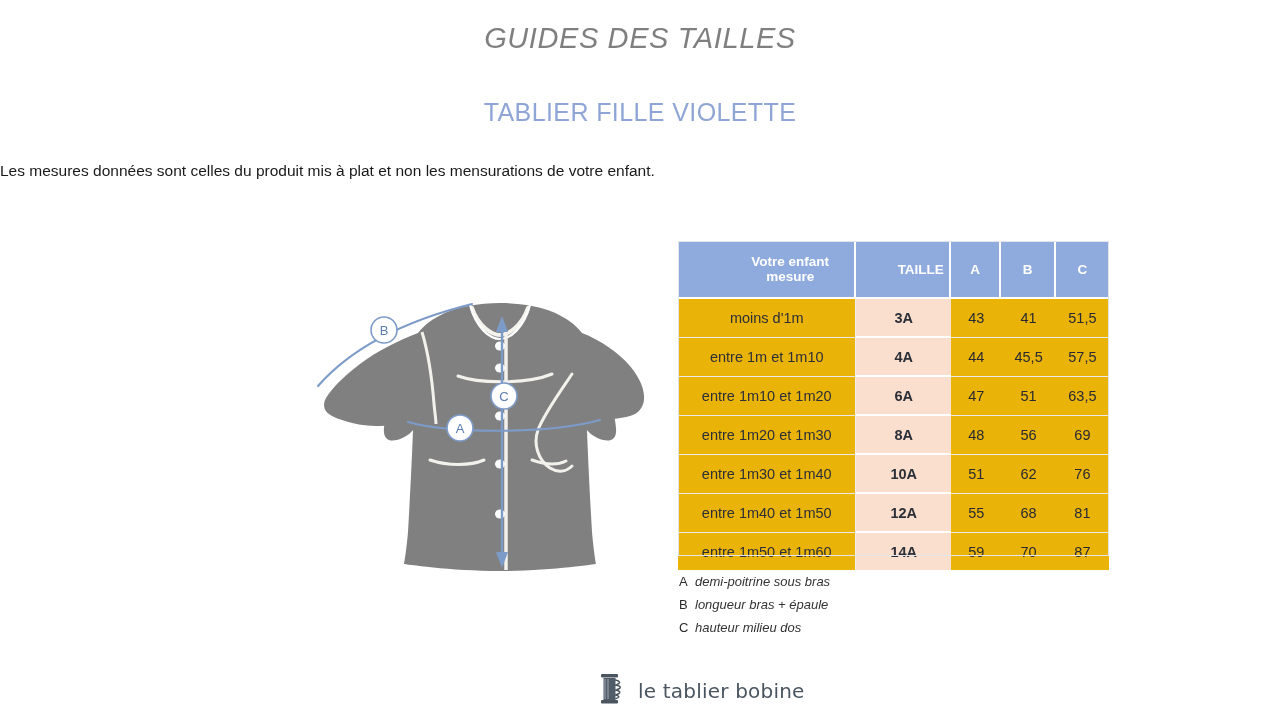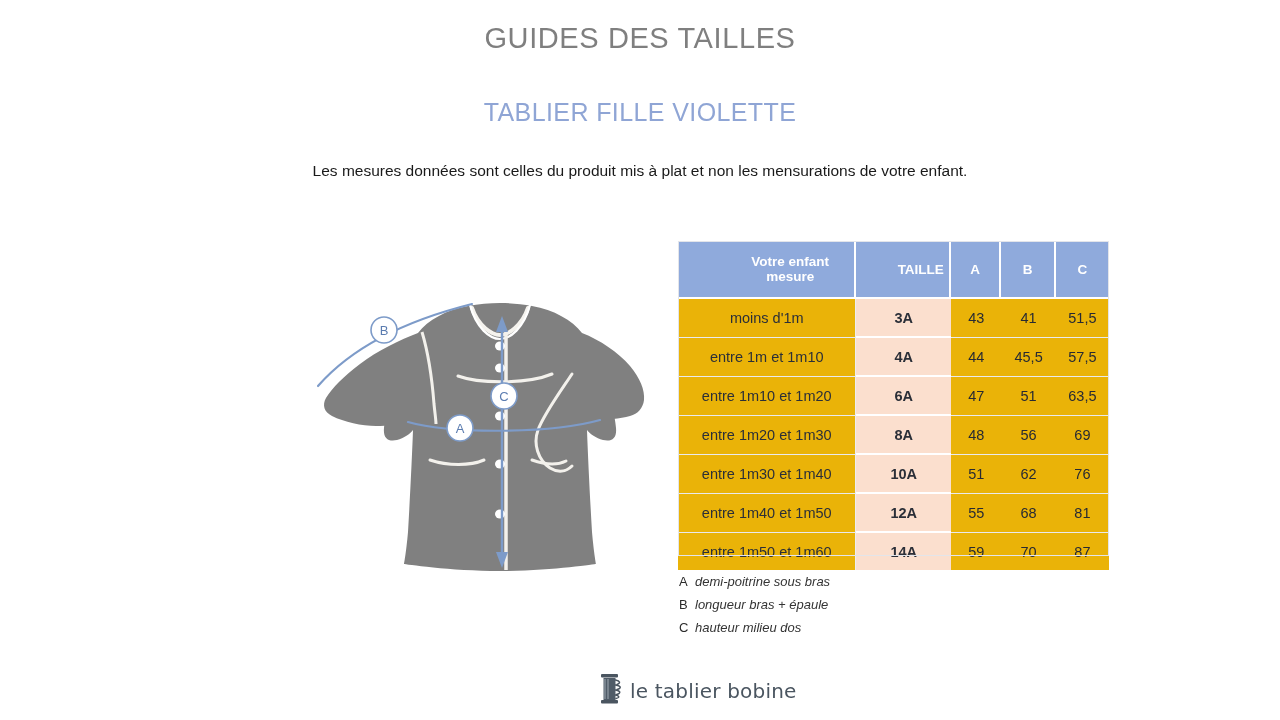--- a/index.html
+++ b/index.html
@@ -18,36 +18,36 @@
   
   .page-title {
     position: absolute;
     left: 0; top: 22px;
     width: 1280px;
     text-align: center;
     font-size: 29px;
     font-weight: 400;
     letter-spacing: .6px;
     color: #7f7f7f;
+    font-style: italic;
   }
   .page-subtitle {
     position: absolute;
     left: 0; top: 98px;
     width: 1280px;
     text-align: center;
     font-size: 25px;
     font-weight: 400;
     letter-spacing: .4px;
     color: #8fa5d5;
   }
   .intro {
     position: absolute;
     left: 0; top: 158px;
     width: 1280px;
-    text-align: center;
     font-size: 15.5px;
     line-height: 25px;
     color: #1a1a1a;
   }
   .intro div { white-space: nowrap; }
 
   
   .garment {
     position: absolute;
     left: 300px;
@@ -145,21 +145,21 @@
     color: #333333;
   }
 
   
   .logo {
     position: absolute;
     left: 598px;
     top: 672px;
     display: flex;
     align-items: center;
-    gap: 6px;
+    gap: 14px;
   }
   .logo-text {
     font-size: 20px;
     color: #4a5560;
     letter-spacing: .2px;
     font-family: "DejaVu Sans", sans-serif;
   }
 </style>
 </head>
 <body>

